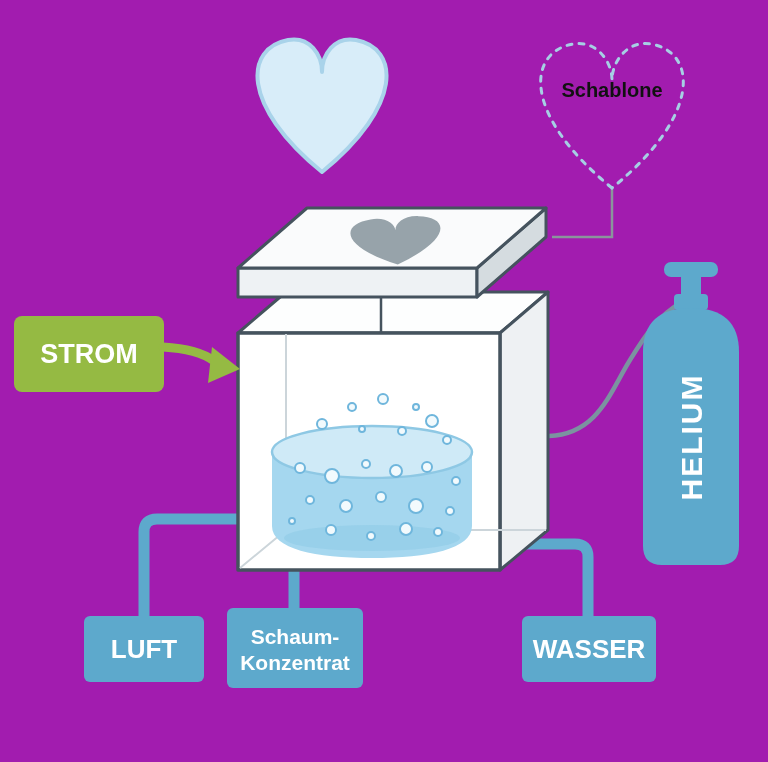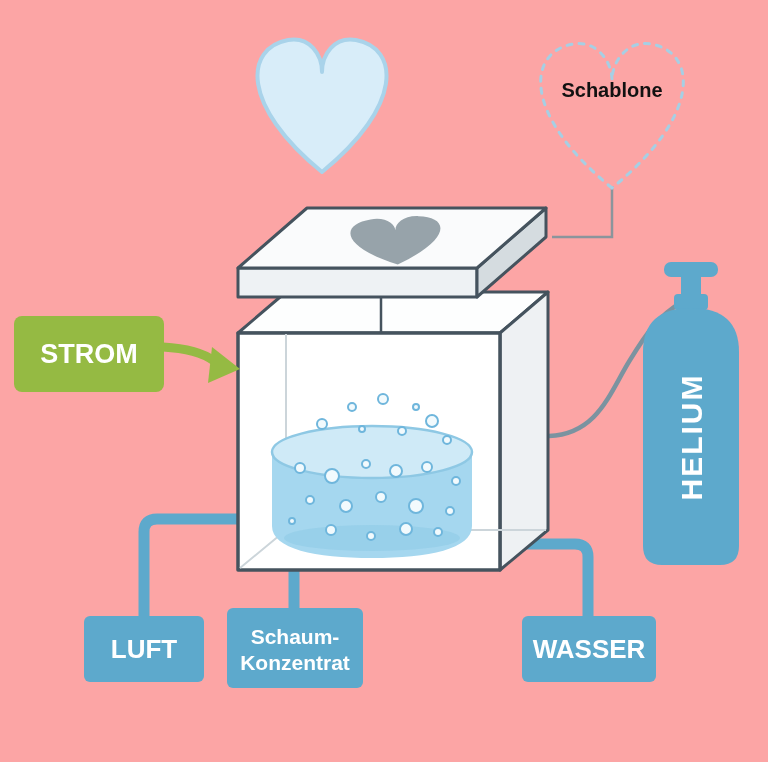--- a/index.html
+++ b/index.html
@@ -1,20 +1,20 @@
 <!DOCTYPE html>
 <html><head>
 <meta charset="utf-8">
 <style>
   html, body { margin: 0; padding: 0; background: #ffffff; }
   .stage {
     position: relative;
     width: 768px;
     height: 762px;
-    background: #fca5a5;
+    background: #a21caf;
     overflow: hidden;
     font-family: "Liberation Sans", sans-serif;
   }
   svg text { font-family: "Liberation Sans", sans-serif; }
   .box-label    { font-size: 26px; font-weight: bold; fill: #ffffff; text-anchor: middle; }
   .box-label-sm { font-size: 21px; font-weight: bold; fill: #ffffff; text-anchor: middle; }
   .strom-label  { font-size: 27px; font-weight: bold; fill: #ffffff; text-anchor: middle; }
   .helium-label { font-size: 30px; font-weight: bold; fill: #ffffff; text-anchor: middle; letter-spacing: 2px; }
   .schablone-label { font-size: 20px; font-weight: bold; fill: #111111; text-anchor: middle; }
 </style>

